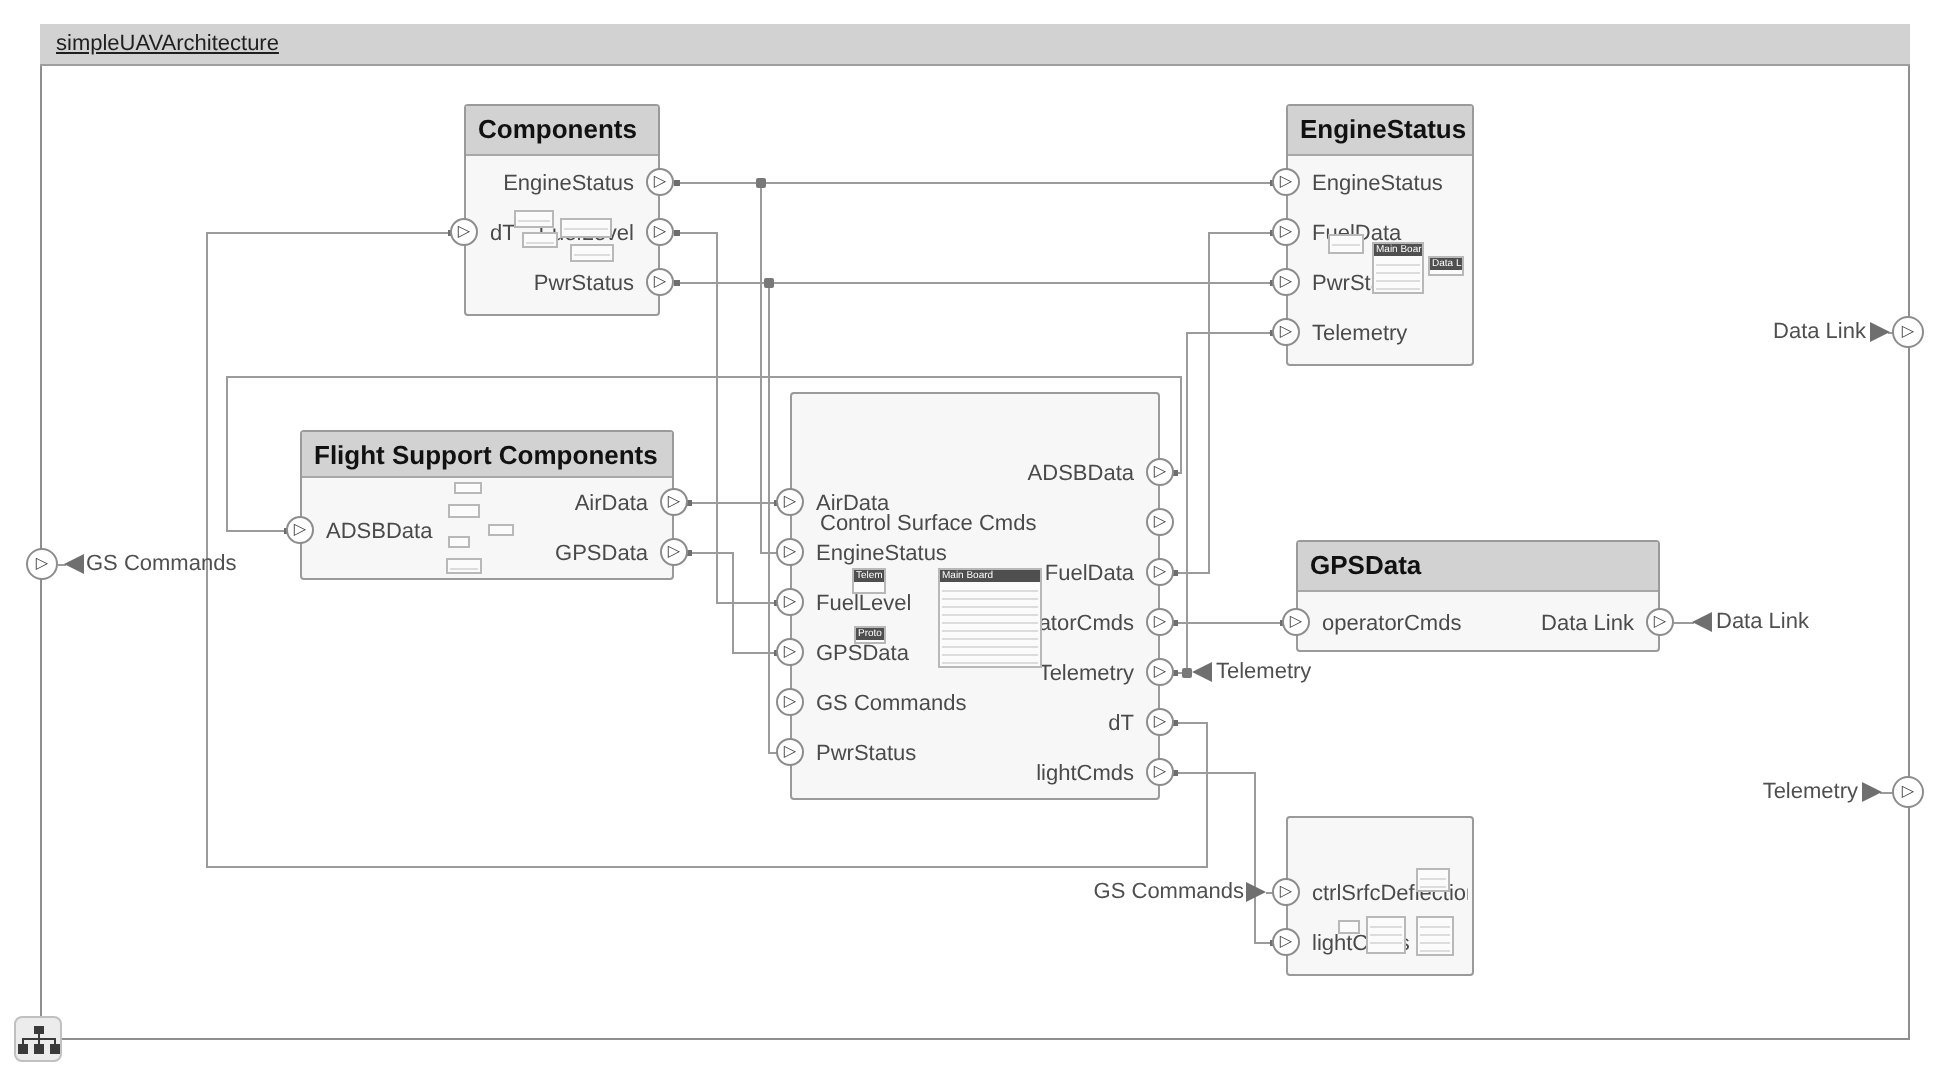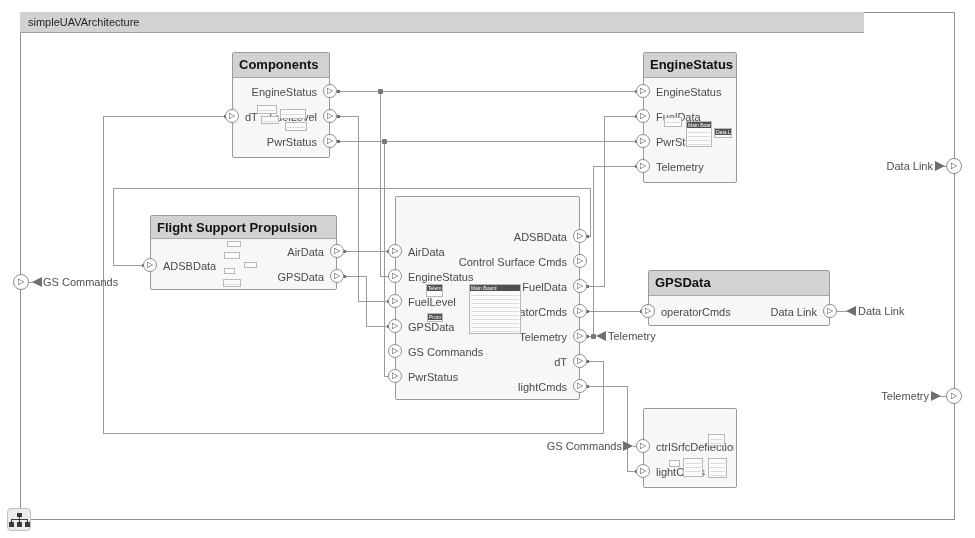--- a/index.html
+++ b/index.html
@@ -32,21 +32,21 @@
   .thumbrows{position:absolute;left:1px;right:1px;bottom:1px;top:7px;
              background:repeating-linear-gradient(#fbfbfb 0 3px,#dcdcdc 3px 4px);}
   .badge{position:absolute;background:#ececec;border:1px solid #c0c0c0;border-radius:4px;box-sizing:border-box;z-index:5;}
   .badge i{position:absolute;background:#3a3a3a;}
 </style>
 </head>
 <body>
 
 <div id="stage">
   <div class="frame" id="frame" style="left: 20px; top: 12px; width: 935px; height: 508px;"></div>
-  <div class="titlebar" id="titlebar" style="left: 20px; top: 12px; width: 844px; height: 21px;">simpleUAVArchitecture</div>
+  <div class="titlebar" id="titlebar" style="left: 20px; top: 12px; width: 935px; height: 21px; text-decoration: underline;">simpleUAVArchitecture</div>
   <div id="layer" style="position:absolute;left:0;top:0;width:975px;height:538px;">
       <div class="seg" style="left: 338px; top: 91px; width: 299px; height: 1px;"></div>
       <div class="nub" style="left: 337px; top: 90px;"></div>
       <div class="nub" style="left: 635px; top: 90px;"></div>
       <div class="seg" style="left: 380px; top: 91px; width: 1px; height: 186px;"></div>
       <div class="seg" style="left: 380px; top: 276px; width: 9px; height: 1px;"></div>
       <div class="seg" style="left: 338px; top: 116px; width: 21px; height: 1px;"></div>
       <div class="seg" style="left: 358px; top: 116px; width: 1px; height: 186px;"></div>
       <div class="seg" style="left: 358px; top: 301px; width: 31px; height: 1px;"></div>
       <div class="nub" style="left: 337px; top: 115px;"></div>
@@ -160,21 +160,21 @@
       <div class="portcircle" style="left: 636px; top: 109px;">
         <span>▷</span>
       </div>
       <div class="portcircle" style="left: 636px; top: 134px;">
         <span>▷</span>
       </div>
       <div class="portcircle" style="left: 636px; top: 159px;">
         <span>▷</span>
       </div>
       <div class="block" style="left: 150px; top: 215px; width: 187px; height: 75px;">
-        <div class="blockhead" style="height: 23px;">Flight Support Propulsion</div>
+        <div class="blockhead" style="height: 23px;">Flight Support Components</div>
         <div class="blockbody" style="top: 23px;">
           <div class="portlabel" style="top: 20px; left: 12px; right: 2px; text-align: left;">ADSBData</div>
           <div class="portlabel" style="top: 6px; left: 2px; right: 12px; text-align: right;">AirData</div>
           <div class="portlabel" style="top: 31px; left: 2px; right: 12px; text-align: right;">GPSData</div>
           <div class="thumb" style="left: 76px; top: 2px; width: 14px; height: 6px;">
             <div class="thumbrows" style="top: 1px;"></div>
           </div>
           <div class="thumb" style="left: 73px; top: 13px; width: 16px; height: 7px;">
             <div class="thumbrows" style="top: 1px;"></div>
           </div>
@@ -200,21 +200,21 @@
       </div>
       <div class="block" style="left: 395px; top: 196px; width: 185px; height: 204px;">
         <div class="blockbody" style="top: 26px;">
           <div class="portlabel" style="top: 22px; left: 12px; right: 2px; text-align: left;">AirData</div>
           <div class="portlabel" style="top: 47px; left: 12px; right: 2px; text-align: left;">EngineStatus</div>
           <div class="portlabel" style="top: 72px; left: 12px; right: 2px; text-align: left;">FuelLevel</div>
           <div class="portlabel" style="top: 97px; left: 12px; right: 2px; text-align: left;">GPSData</div>
           <div class="portlabel" style="top: 122px; left: 12px; right: 2px; text-align: left;">GS Commands</div>
           <div class="portlabel" style="top: 147px; left: 12px; right: 2px; text-align: left;">PwrStatus</div>
           <div class="portlabel" style="top: 7px; left: 2px; right: 12px; text-align: right;">ADSBData</div>
-          <div class="portlabel" style="top: 32px; left: 14px; right: 12px; text-align: right;">Control Surface Cmds</div>
+          <div class="portlabel" style="top: 32px; left: 14px; right: 12px; ">Control Surface Cmds</div>
           <div class="portlabel" style="top: 57px; left: 2px; right: 12px; text-align: right;">FuelData</div>
           <div class="portlabel" style="top: 82px; left: 2px; right: 12px; text-align: right;">OperatorCmds</div>
           <div class="portlabel" style="top: 107px; left: 2px; right: 12px; text-align: right;">Telemetry</div>
           <div class="portlabel" style="top: 132px; left: 2px; right: 12px; text-align: right;">dT</div>
           <div class="portlabel" style="top: 157px; left: 2px; right: 12px; text-align: right;">lightCmds</div>
           <div class="thumb" style="left: 30px; top: 61px; width: 17px; height: 13px;">
             <div class="thumbhead">Telem</div>
             <div class="thumbrows"></div>
           </div>
           <div class="thumb" style="left: 73px; top: 61px; width: 52px; height: 50px;">

